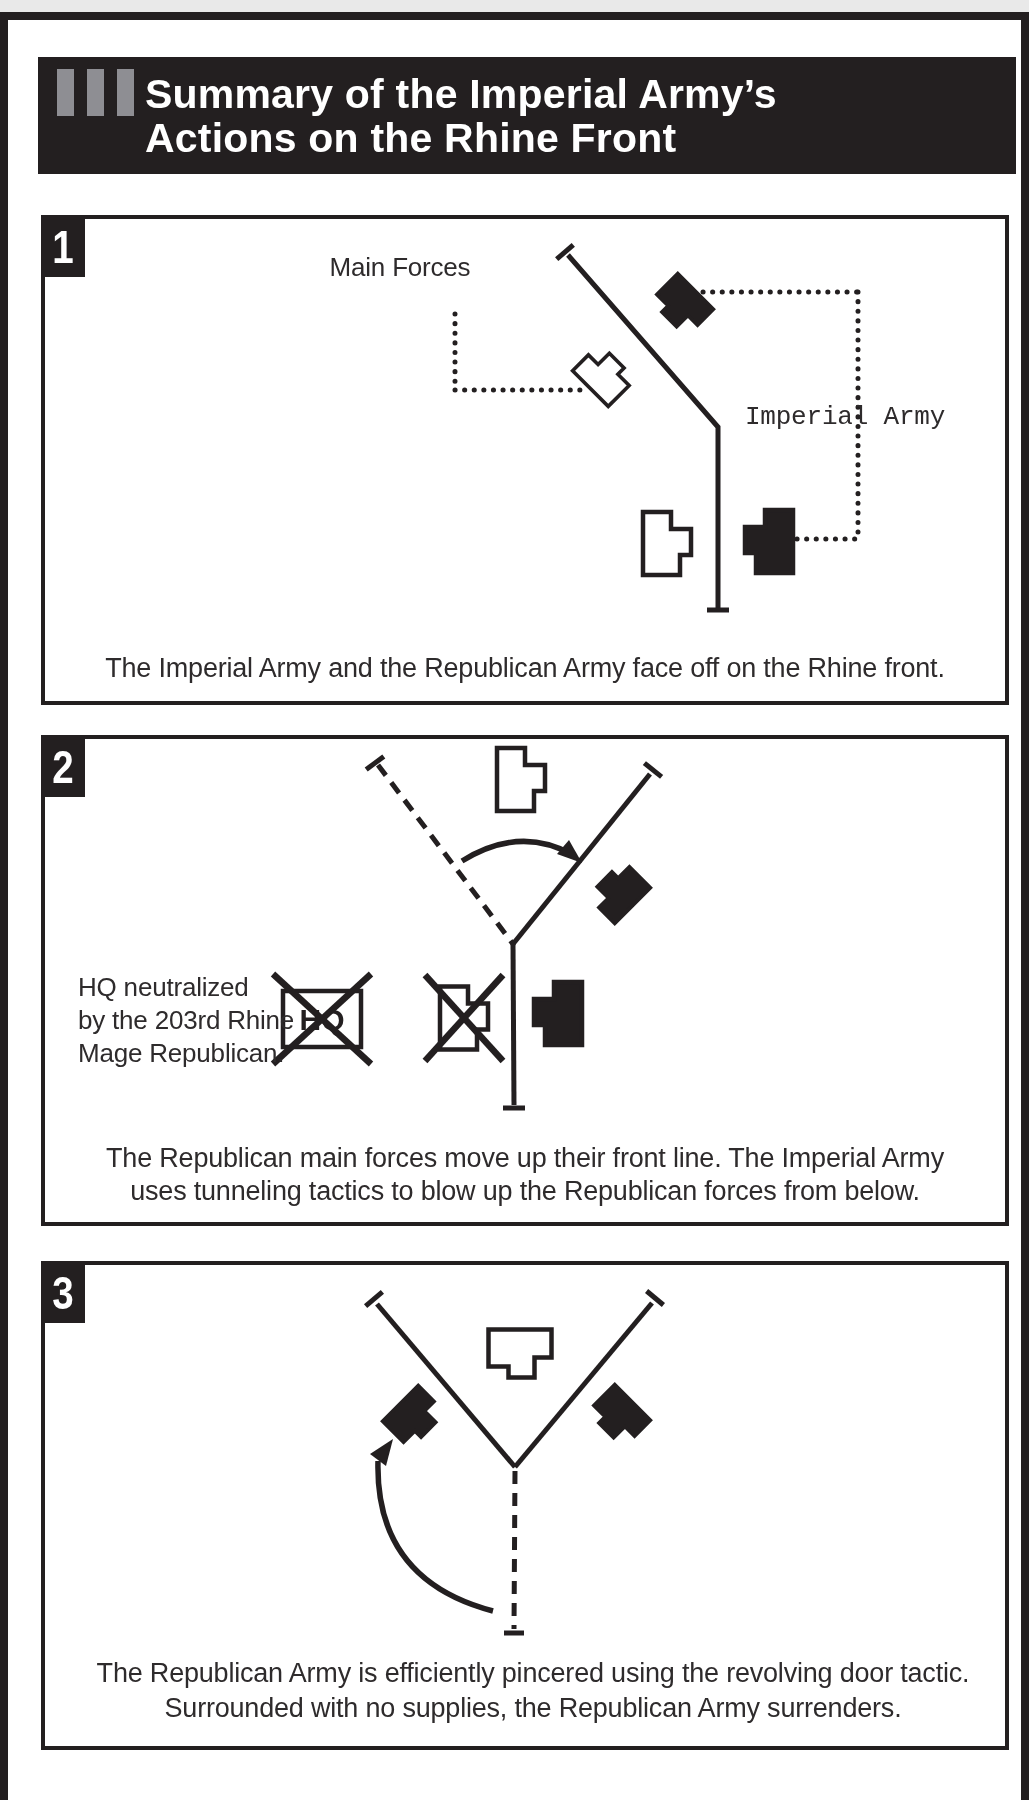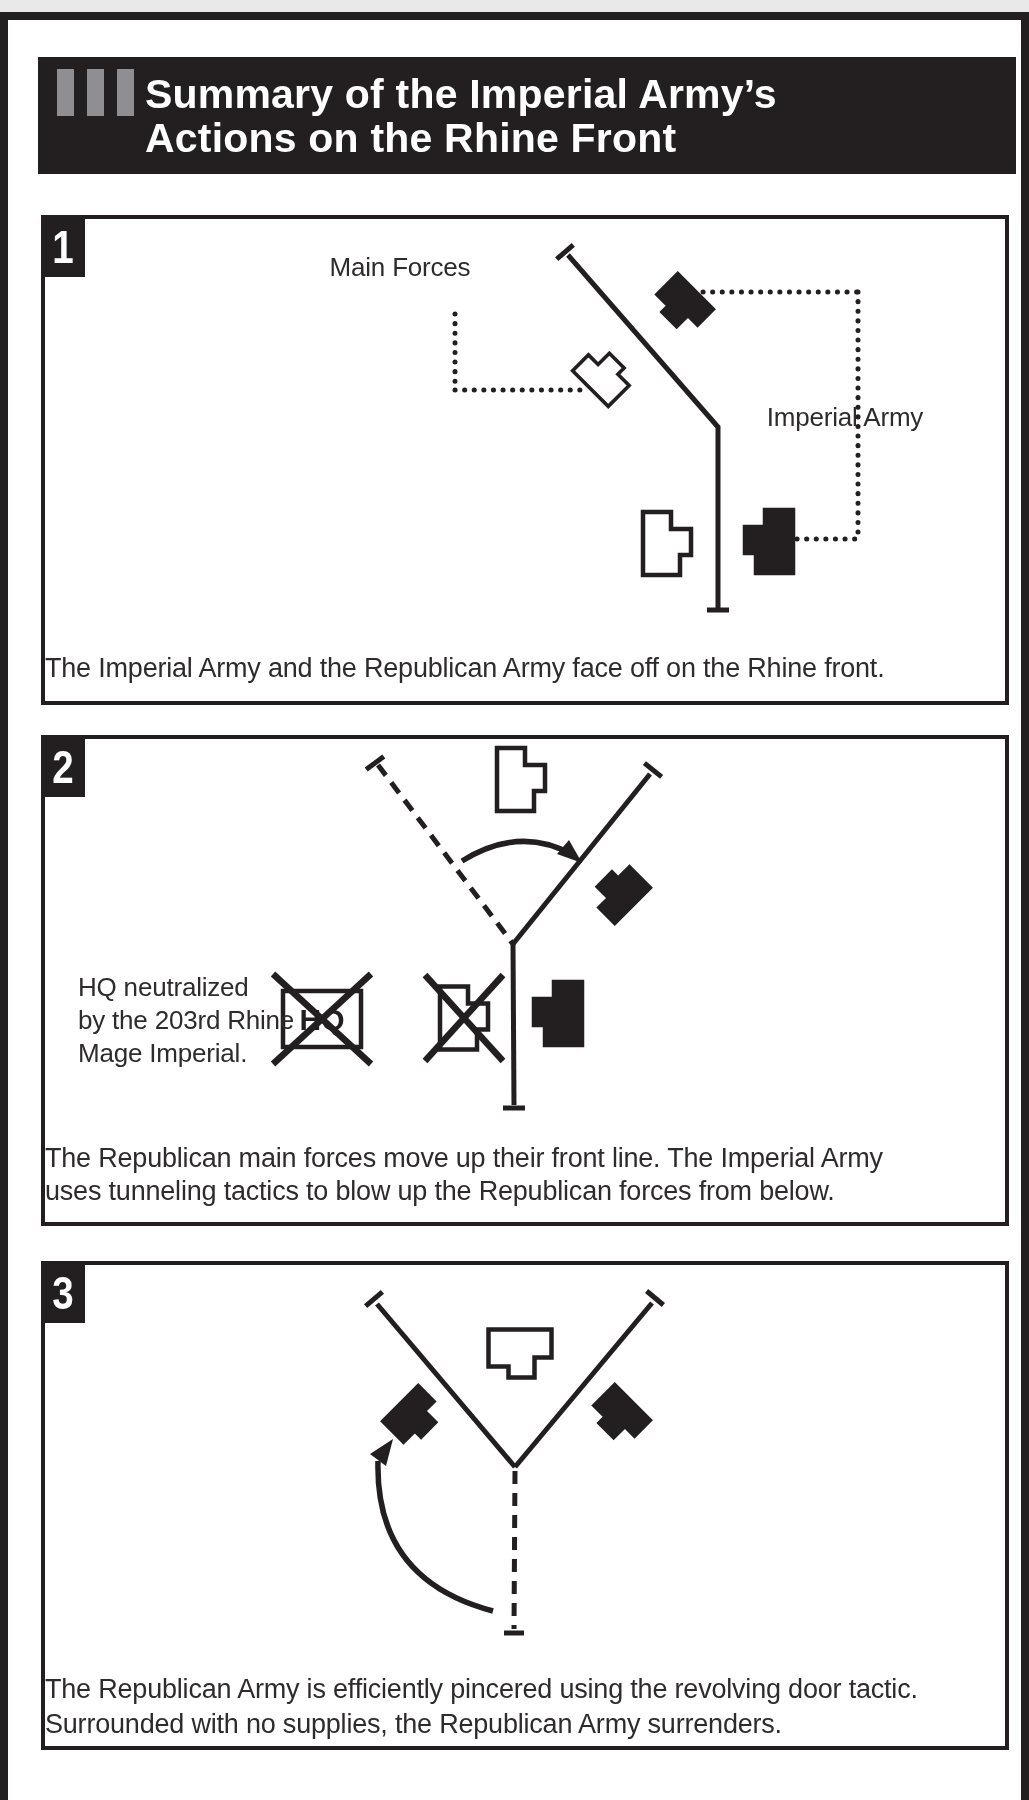--- a/index.html
+++ b/index.html
@@ -39,21 +39,21 @@
     background:#231f20;color:#fff;display:flex;align-items:center;justify-content:center;
     font-size:47px;font-weight:700;
   }
   .badge span{display:block;transform:scaleX(.82);}
   .dsvg{position:absolute;left:0;top:0;width:960px;}
   .label{
     position:absolute;font-size:26px;line-height:32px;letter-spacing:-.2px;
     color:#2e2b2c;
   }
   .caption{
-    position:absolute;left:0;width:100%;
+    position:absolute;left:0;width:100%;text-align:center;
     font-size:27px;line-height:33px;letter-spacing:-.2px;color:#2e2b2c;
   }
   
   .ln{stroke:#231f20;stroke-width:5;fill:none;stroke-linejoin:miter;}
   .tick{stroke:#231f20;stroke-width:5;fill:none;}
   .dot{stroke:#231f20;stroke-width:5;fill:none;stroke-linecap:round;stroke-dasharray:0.1 9.5;}
   .dash{stroke:#231f20;stroke-width:5;fill:none;stroke-dasharray:13 9;}
   .unit-outline{fill:#ffffff;stroke:#231f20;stroke-width:4.5;stroke-linejoin:miter;}
   .unit-solid{fill:#231f20;stroke:#231f20;stroke-width:4.5;stroke-linejoin:miter;}
   .arrow{stroke:#231f20;stroke-width:5.5;fill:none;}
@@ -102,21 +102,21 @@
 
       <use href="#unit1" class="unit-outline" transform="translate(559 156) rotate(-45) scale(0.8) translate(-24 -31.5)"></use>
       <use href="#unit1" class="unit-solid" transform="translate(637 86) rotate(135) scale(0.8) translate(-24 -31.5)"></use>
       <use href="#unit1" class="unit-outline" transform="translate(622 324.5) translate(-24 -31.5)"></use>
       <use href="#unit1" class="unit-solid" transform="translate(724 322.5) scale(-1 1) translate(-24 -31.5)"></use>
     </svg>
 
     <div class="label" style="left:205px;top:32px;width:300px;text-align:center;">
       <div>Main Forces</div>
     </div>
-    <div class="label" style="left:690px;top:182px;width:220px;text-align:center;">Imperial Army</div>
+    <div class="label" style="left:690px;top:182px;width:220px;text-align:center;font-family:Liberation Mono, monospace;">Imperial Army</div>
 
     <div class="caption" style="top:433px;">
       <div>The Imperial Army and the Republican Army face off on the Rhine front.</div>
     </div>
   </div>
 
   <div class="panel panel-2">
     <div class="badge">
         <span>2</span>
       </div>
@@ -148,21 +148,21 @@
 
       <rect class="hq-rect" x="238" y="252" width="78" height="56"></rect>
       <text class="hq-text" x="277" y="291" text-anchor="middle">HQ</text>
       <line class="xline" x1="228" y1="235" x2="326" y2="325"></line>
       <line class="xline" x1="326" y1="235" x2="228" y2="325"></line>
     </svg>
 
     <div class="label" style="left:33px;top:232px;width:330px;text-align:left;line-height:33px;">
       <div>HQ neutralized</div>
       <div>by the 203rd Rhine</div>
-      <div>Mage Imperial.</div>
+      <div>Mage Republican.</div>
     </div>
 
     <div class="caption" style="top:403px;">
       <div>The Republican main forces move up their front line. The Imperial Army</div>
       <div>uses tunneling tactics to blow up the Republican forces from below.</div>
     </div>
   </div>
 
   <div class="panel panel-3">
     <div class="badge">
@@ -183,19 +183,19 @@
       <line class="tick" x1="459" y1="368" x2="479" y2="368"></line>
 
       <path class="arrow" d="M448 346 Q330 315 333 196"></path>
       <polygon class="ahead" points="348,174 341,201 325,189"></polygon>
 
       <use href="#unit3" class="unit-outline" transform="translate(475 88.5) rotate(90) translate(-24 -31.5)"></use>
       <use href="#unit3" class="unit-solid" transform="translate(369 152) rotate(45) scale(0.8) translate(-24 -31.5)"></use>
       <use href="#unit3" class="unit-solid" transform="translate(574 151) rotate(135) scale(0.8) translate(-24 -31.5)"></use>
     </svg>
 
-    <div class="caption" style="top:407px;line-height:35px;">
+    <div class="caption" style="top:391px;line-height:35px;padding-left:8px;">
       <div>The Republican Army is efficiently pincered using the revolving door tactic.</div>
       <div>Surrounded with no supplies, the Republican Army surrenders.</div>
     </div>
   </div>
 
 </div>
 
 </body></html>

